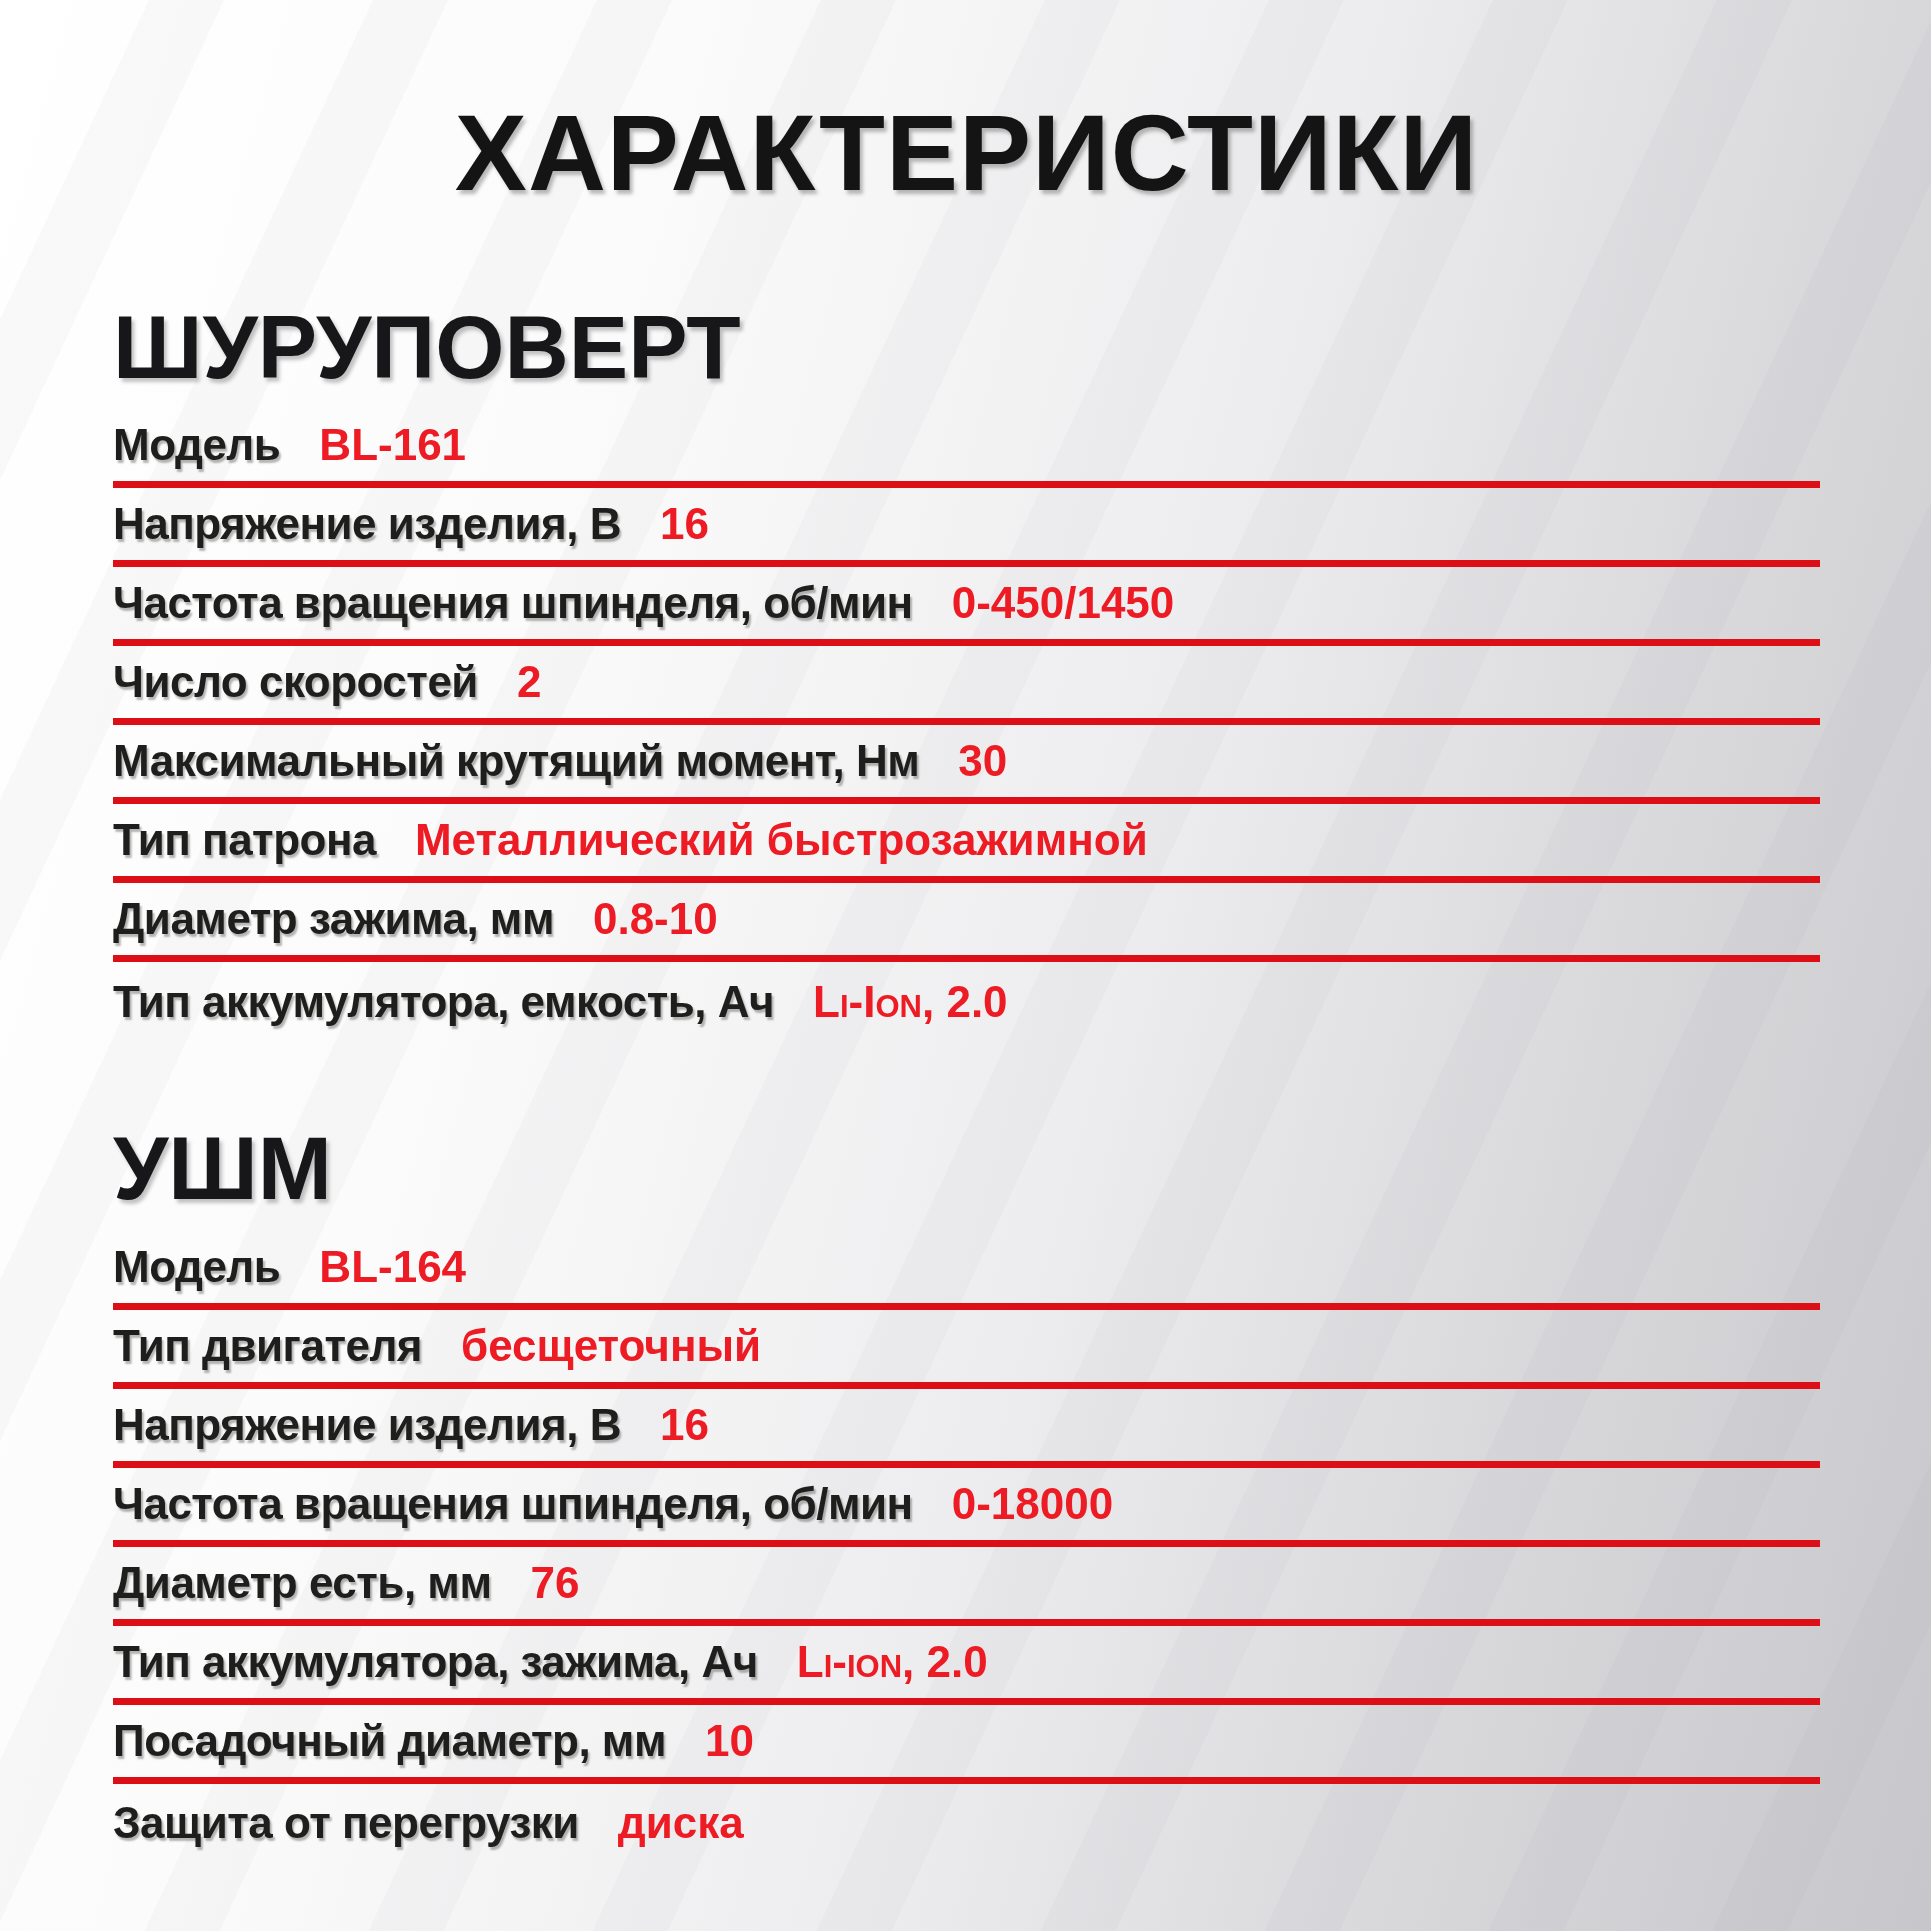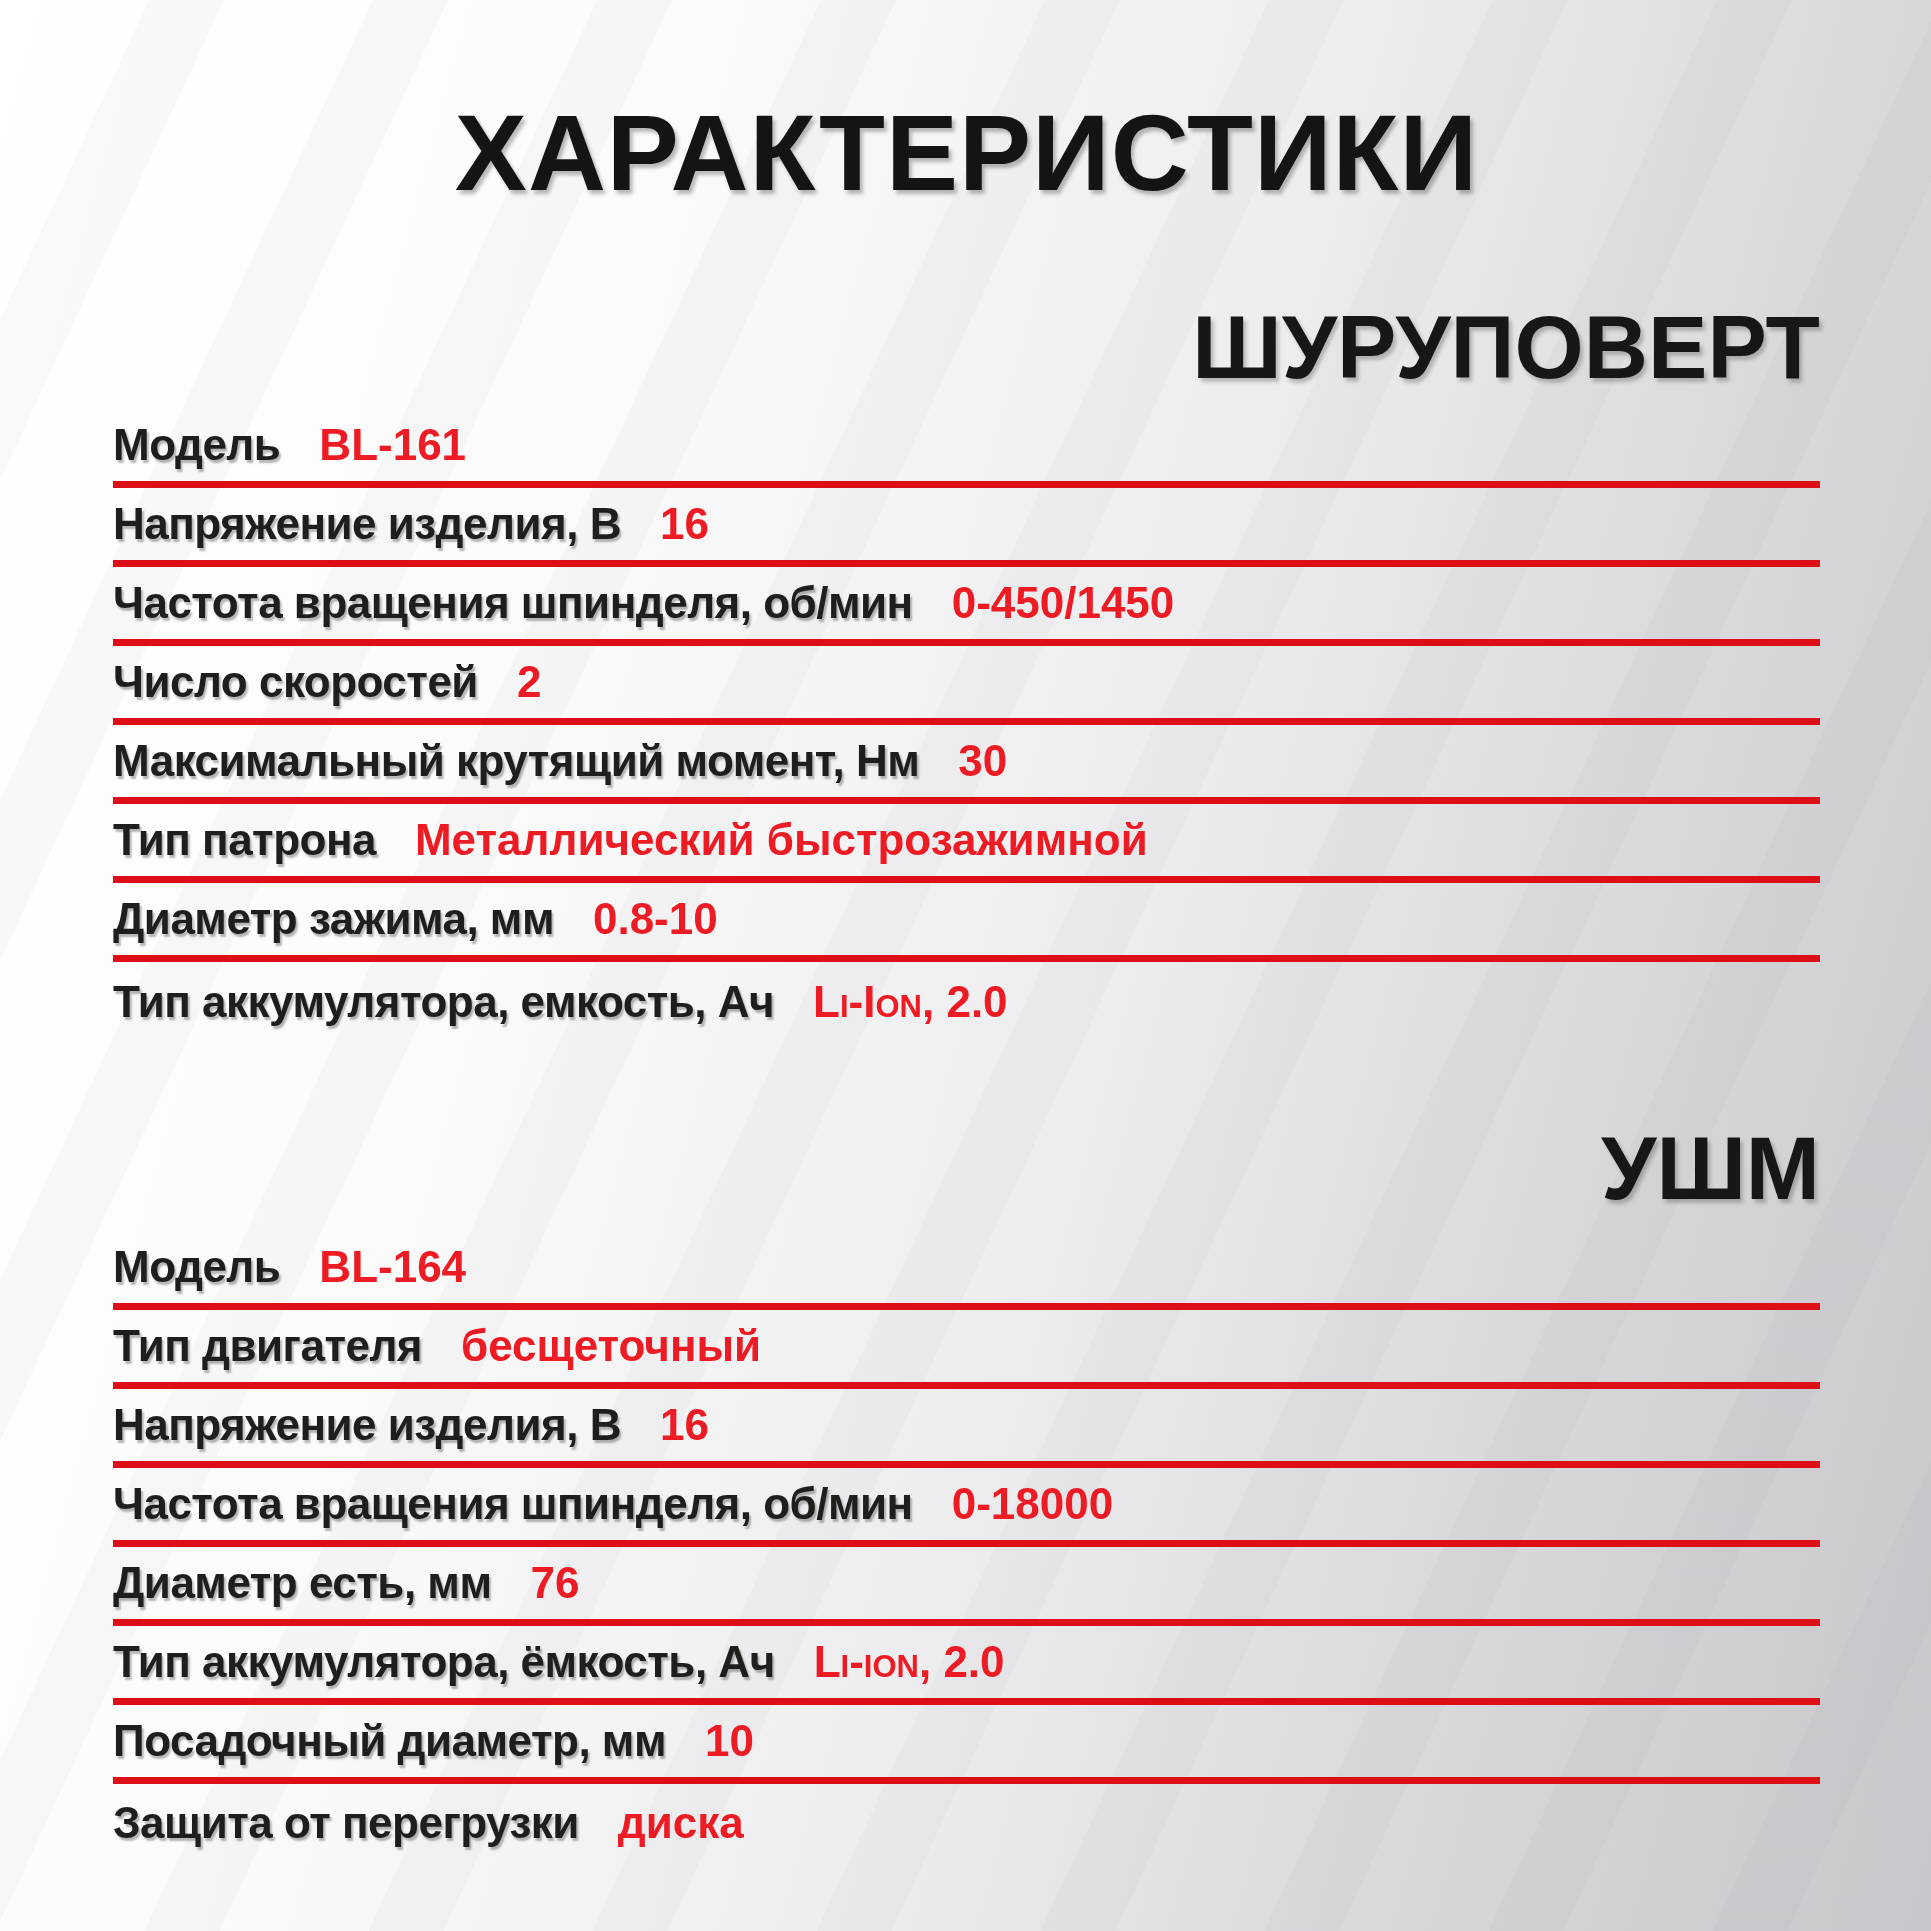--- a/index.html
+++ b/index.html
@@ -53,21 +53,20 @@
   .section + .section { }
 
   .section-heading {
     margin: 0;
     font-size: 89px;
     line-height: 1;
     font-weight: bold;
     color: var(--heading-black, #17171a);
     text-shadow: 2.9px 3.9px 3.9px rgba(60,60,60,0.3);
     letter-spacing: 0;
-    text-align: right;
   }
 
   .rows { margin-top: 17.4px; }
 
   .spec-row {
     height: 79px;
     box-sizing: border-box;
     display: flex;
     align-items: center;
     justify-content: flex-start;
@@ -155,21 +154,21 @@
           </div>
           <div class="spec-row">
             <span class="spec-label">Частота вращения шпинделя, об/мин</span>
             <span class="spec-value">0-18000</span>
           </div>
           <div class="spec-row">
             <span class="spec-label">Диаметр есть, мм</span>
             <span class="spec-value">76</span>
           </div>
           <div class="spec-row">
-            <span class="spec-label">Тип аккумулятора, ёмкость, Ач</span>
+            <span class="spec-label">Тип аккумулятора, зажима, Ач</span>
             <span class="spec-value small-caps">Li-ion, 2.0</span>
           </div>
           <div class="spec-row">
             <span class="spec-label">Посадочный диаметр, мм</span>
             <span class="spec-value">10</span>
           </div>
           <div class="spec-row">
             <span class="spec-label">Защита от перегрузки</span>
             <span class="spec-value">диска</span>
           </div>

